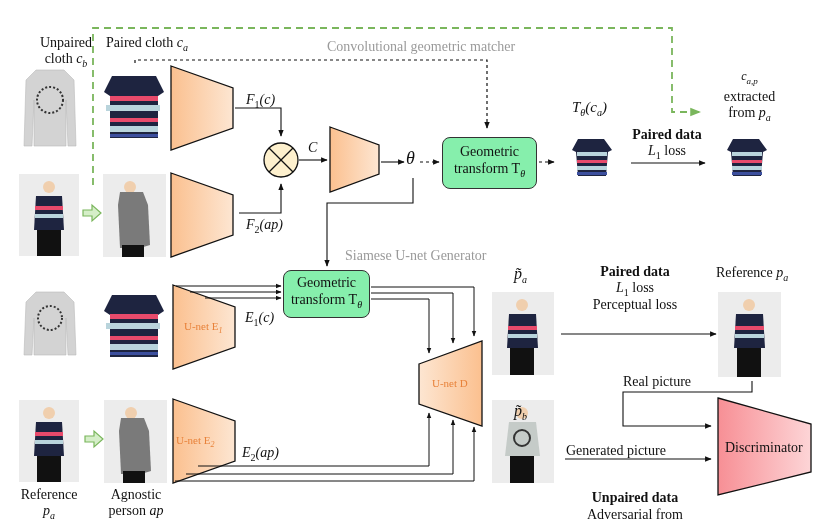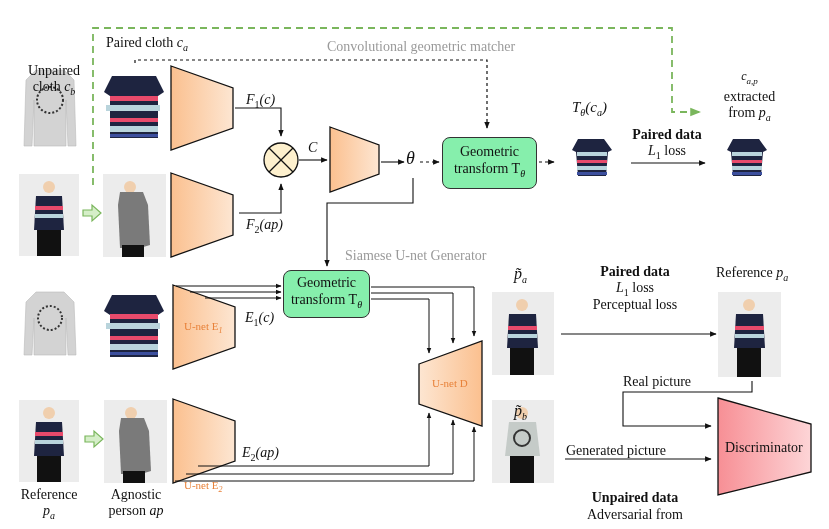--- a/index.html
+++ b/index.html
@@ -185,21 +185,21 @@
   <g>
     <rect x="718" y="292" width="63" height="85" fill="#ececec"></rect>
     <circle cx="749" cy="305" r="6" fill="#f0cfae"></circle>
     <path d="M736,314 L763,314 L765,348 L734,348 z" fill="#1e2440"></path>
     <rect x="735" y="326" width="29" height="4" fill="#e84a6b"></rect>
     <rect x="735" y="334" width="29" height="4" fill="#b9d4dc"></rect>
     <rect x="737" y="348" width="24" height="29" fill="#111"></rect>
   </g>
 </svg>
 
-<div class="lbl c" style="left:24px;top:35px;width:60px;margin-top:28px;">
+<div class="lbl c" style="left:36px;top:35px;width:60px;">
   <span>Unpaired</span><br>
   <span>cloth</span>
   <span class="it">c</span><sub class="it" style="font-size:10px">b</sub>
 </div>
 <div class="lbl" style="left:106px;top:35px;">
   <span>Paired cloth</span>
   <span class="it">c</span><sub class="it" style="font-size:10px">a</sub>
 </div>
 <div class="lbl gray" style="left:327px;top:39px;">Convolutional geometric matcher</div>
 
@@ -237,21 +237,21 @@
 <div class="lbl gray" style="left:345px;top:248px;">Siamese U-net Generator</div>
 
 <div class="box" style="left:283px;top:270px;width:87px;height:48px;padding-top:3px;">
   <span>Geometric</span><br>
   <span>transform T</span><sub class="it" style="font-size:10px">θ</sub>
 </div>
 
 <div class="unet-lbl" style="left:184px;top:320px;">
   <span>U-net E</span><sub class="it" style="font-size:8px">1</sub>
 </div>
-<div class="unet-lbl" style="left:184px;top:434px;margin-top:45px;">
+<div class="unet-lbl" style="left:176px;top:434px;">
   <span>U-net E</span><sub class="it" style="font-size:8px">2</sub>
 </div>
 <div class="unet-lbl" style="left:432px;top:377px;text-align:right;">U-net D</div>
 
 <div class="lbl it" style="left:245px;top:310px;">
   <span>E</span><sub style="font-size:10px;font-style:normal">1</sub><span>(c)</span>
 </div>
 <div class="lbl it" style="left:242px;top:445px;">
   <span>E</span><sub style="font-size:10px;font-style:normal">2</sub><span>(ap)</span>
 </div>

